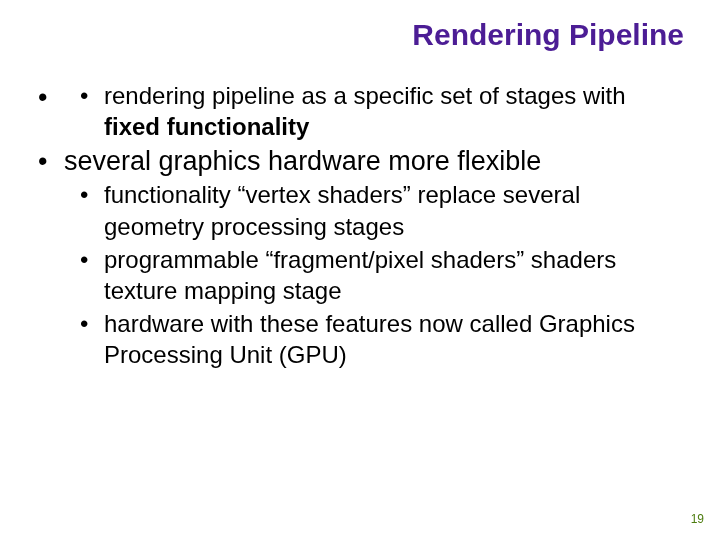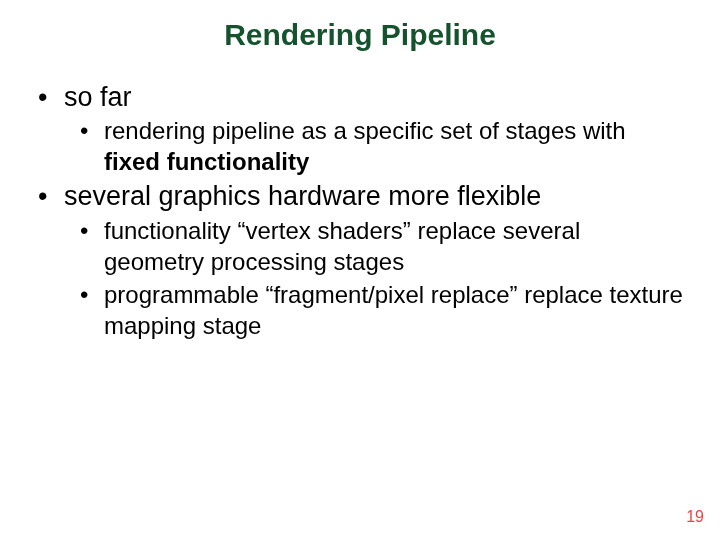--- a/index.html
+++ b/index.html
@@ -15,22 +15,22 @@
   .slide {
     width: 720px;
     height: 540px;
     position: relative;
     box-sizing: border-box;
     padding: 18px 36px 0 36px;
   }
   .title {
     font-size: 30px;
     font-weight: bold;
-    color: #14532d;
-    text-align: center;
+    color: #4c1d95;
+    text-align: right;
     margin: 0 0 28px 0;
   }
   ul.lvl1 {
     list-style: none;
     margin: 0;
     padding: 0;
   }
   ul.lvl1 > li {
     position: relative;
     padding-left: 28px;
@@ -64,51 +64,53 @@
     position: absolute;
     left: 0;
     top: 0;
     font-size: 24px;
     color: #000;
   }
   .page-num {
     position: absolute;
     right: 16px;
     bottom: 14px;
-    font-size: 16px;
-    color: #ef4444;
+    font-size: 12px;
+    color: #4d7c0f;
   }
   .bold { font-weight: bold; }
 </style>
 </head>
 <body>
 
 <div class="slide">
 
   <h1 class="title">Rendering Pipeline</h1>
 
   <ul class="lvl1">
 
     <li>
-      <span>so far</span>
       <ul class="lvl2">
         <li>
           <span>rendering pipeline as a specific set of stages with </span><span class="bold">fixed functionality</span>
         </li>
       </ul>
     </li>
 
     <li>
       <span>several graphics hardware more flexible</span>
       <ul class="lvl2">
         <li>
           <span>functionality “vertex shaders” replace several  geometry processing stages</span>
         </li>
         <li>
-          <span>programmable “fragment/pixel replace” replace texture mapping stage</span>
+          <span>programmable “fragment/pixel shaders” shaders texture mapping stage</span>
+        </li>
+        <li>
+          <span>hardware with these features now called Graphics Processing Unit (GPU)</span>
         </li>
       </ul>
     </li>
 
   </ul>
 
   <div class="page-num">19</div>
 
 </div>
 

